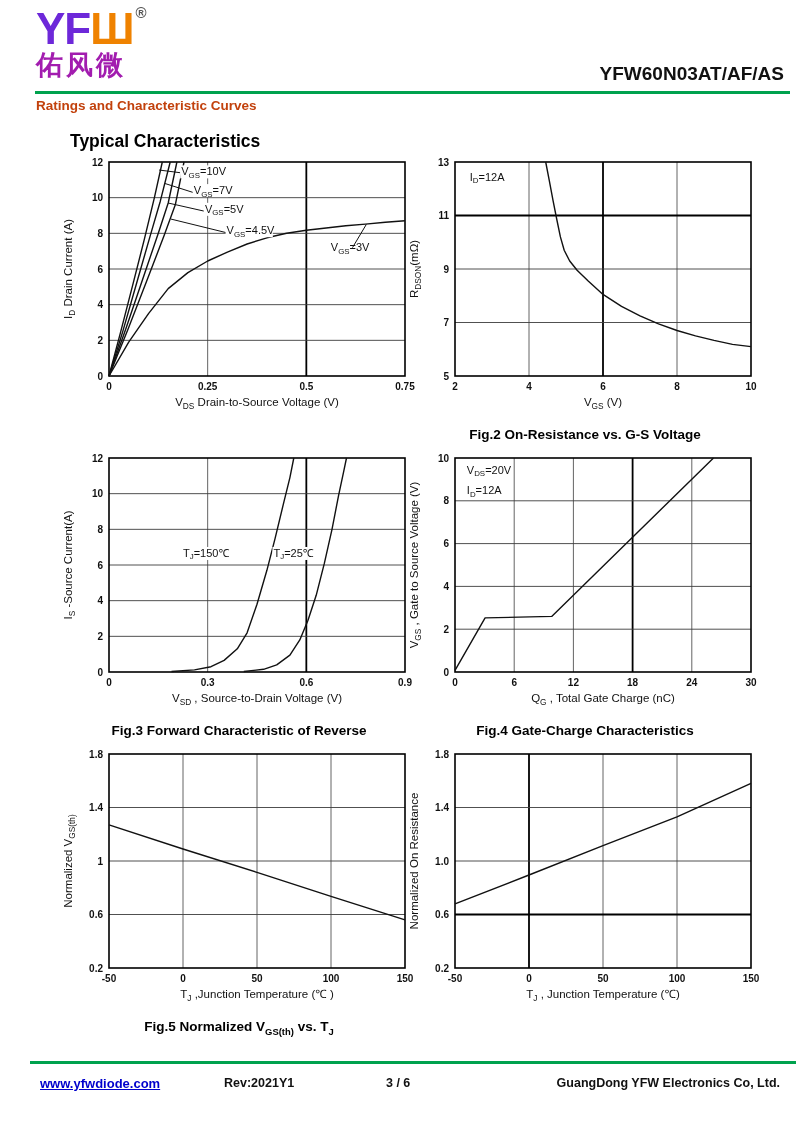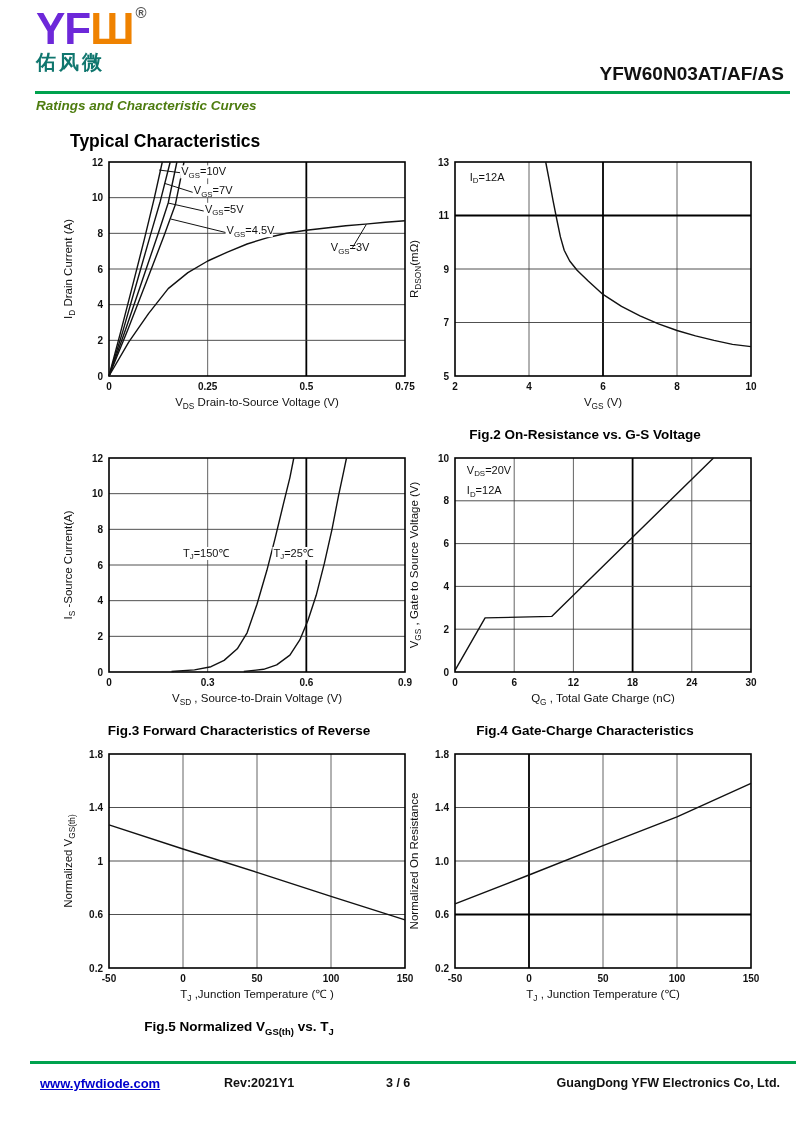--- a/index.html
+++ b/index.html
@@ -6,24 +6,24 @@
   html,body { background:#ffffff; }
   body { font-family:"Liberation Sans", sans-serif; color:#111; }
   .page { position:relative; width:800px; height:1130px; background:#fff; overflow:hidden; }
 
   
   .logo { position:absolute; left:36px; top:6px; line-height:1; }
   .logo-mark { font-size:44px; font-weight:bold; letter-spacing:-1px; line-height:0.95; }
   .lg-green { color:#6d28d9; }
   .lg-orange { color:#ef8200; }
   .lg-reg { font-size:15px; color:#555; font-weight:bold; vertical-align:26px; margin-left:2px; }
-  .logo-cn { font-size:20px; font-weight:bold; color:#0f766e; letter-spacing:3px; margin-top:2px; }
+  .logo-cn { font-size:27px; font-weight:bold; color:#a21caf; letter-spacing:3px; margin-top:2px; }
   .part-number { position:absolute; top:63px; right:16px; font-size:19px; font-weight:bold; }
   .header-rule { position:absolute; top:91px; left:35px; right:10px; height:3px; background:#00a24e; }
-  .section-title { position:absolute; top:98px; left:36px; font-size:13.5px; font-weight:bold; color:#4d7c0f;font-style:italic; }
+  .section-title { position:absolute; top:98px; left:36px; font-size:13.5px; font-weight:bold; color:#c2410c; }
   .page-title { position:absolute; top:131px; left:70px; font-size:17.5px; font-weight:bold; color:#000;text-align:center; }
 
   
   .charts { position:absolute; top:150px; left:33px; width:746px; display:grid; grid-template-columns:372px 372px; }
   figure.fig { display:block; height:296px; }
   figure.fig-left { padding-left:26px; }
   figcaption { width:360px; text-align:center; font-weight:bold; font-size:13.5px; margin-top:5px; color:#000; }
   .chart svg { display:block; }
   .chart text { font-family:"Liberation Sans", sans-serif; }
   sub { font-size:70%; }
@@ -155,21 +155,21 @@
             <text x="44" y="193.83333333333334" font-size="10" font-weight="bold" text-anchor="end" fill="#111">2</text>
             <text x="44" y="158.16666666666669" font-size="10" font-weight="bold" text-anchor="end" fill="#111">4</text>
             <text x="44" y="122.5" font-size="10" font-weight="bold" text-anchor="end" fill="#111">6</text>
             <text x="44" y="86.83333333333334" font-size="10" font-weight="bold" text-anchor="end" fill="#111">8</text>
             <text x="44" y="51.16666666666666" font-size="10" font-weight="bold" text-anchor="end" fill="#111">10</text>
             <text x="44" y="15.5" font-size="10" font-weight="bold" text-anchor="end" fill="#111">12</text>
             <text x="198" y="256" font-size="11.5" text-anchor="middle" fill="#111"><tspan>V</tspan><tspan font-size="8.3" dy="2.5">SD</tspan><tspan dy="-2.5"> , Source-to-Drain Voltage (V)</tspan></text>
             <text x="13" y="119" font-size="11.5" text-anchor="middle" fill="#111" transform="rotate(-90 13 119)"><tspan>I</tspan><tspan font-size="8.3" dy="2.5">S</tspan><tspan dy="-2.5"> -Source Current(A)</tspan></text>
           </svg>
         </div>
-      <figcaption>Fig.3 Forward Characteristics of Reverse</figcaption>
+      <figcaption>Fig.3 Forward Characteristic of Reverse</figcaption>
     </figure>
     <figure class="fig">
       <div class="chart">
           <svg width="360" height="272">
             <line x1="109.2" y1="12" x2="109.2" y2="226" stroke="#3c3c3c" stroke-width="0.8"></line>
             <line x1="168.4" y1="12" x2="168.4" y2="226" stroke="#3c3c3c" stroke-width="0.8"></line>
             <line x1="227.6" y1="12" x2="227.6" y2="226" stroke="#000" stroke-width="1.8"></line>
             <line x1="286.8" y1="12" x2="286.8" y2="226" stroke="#3c3c3c" stroke-width="0.8"></line>
             <line x1="50" y1="183.2" x2="346" y2="183.2" stroke="#3c3c3c" stroke-width="0.9"></line>
             <line x1="50" y1="140.39999999999998" x2="346" y2="140.39999999999998" stroke="#3c3c3c" stroke-width="0.9"></line>

